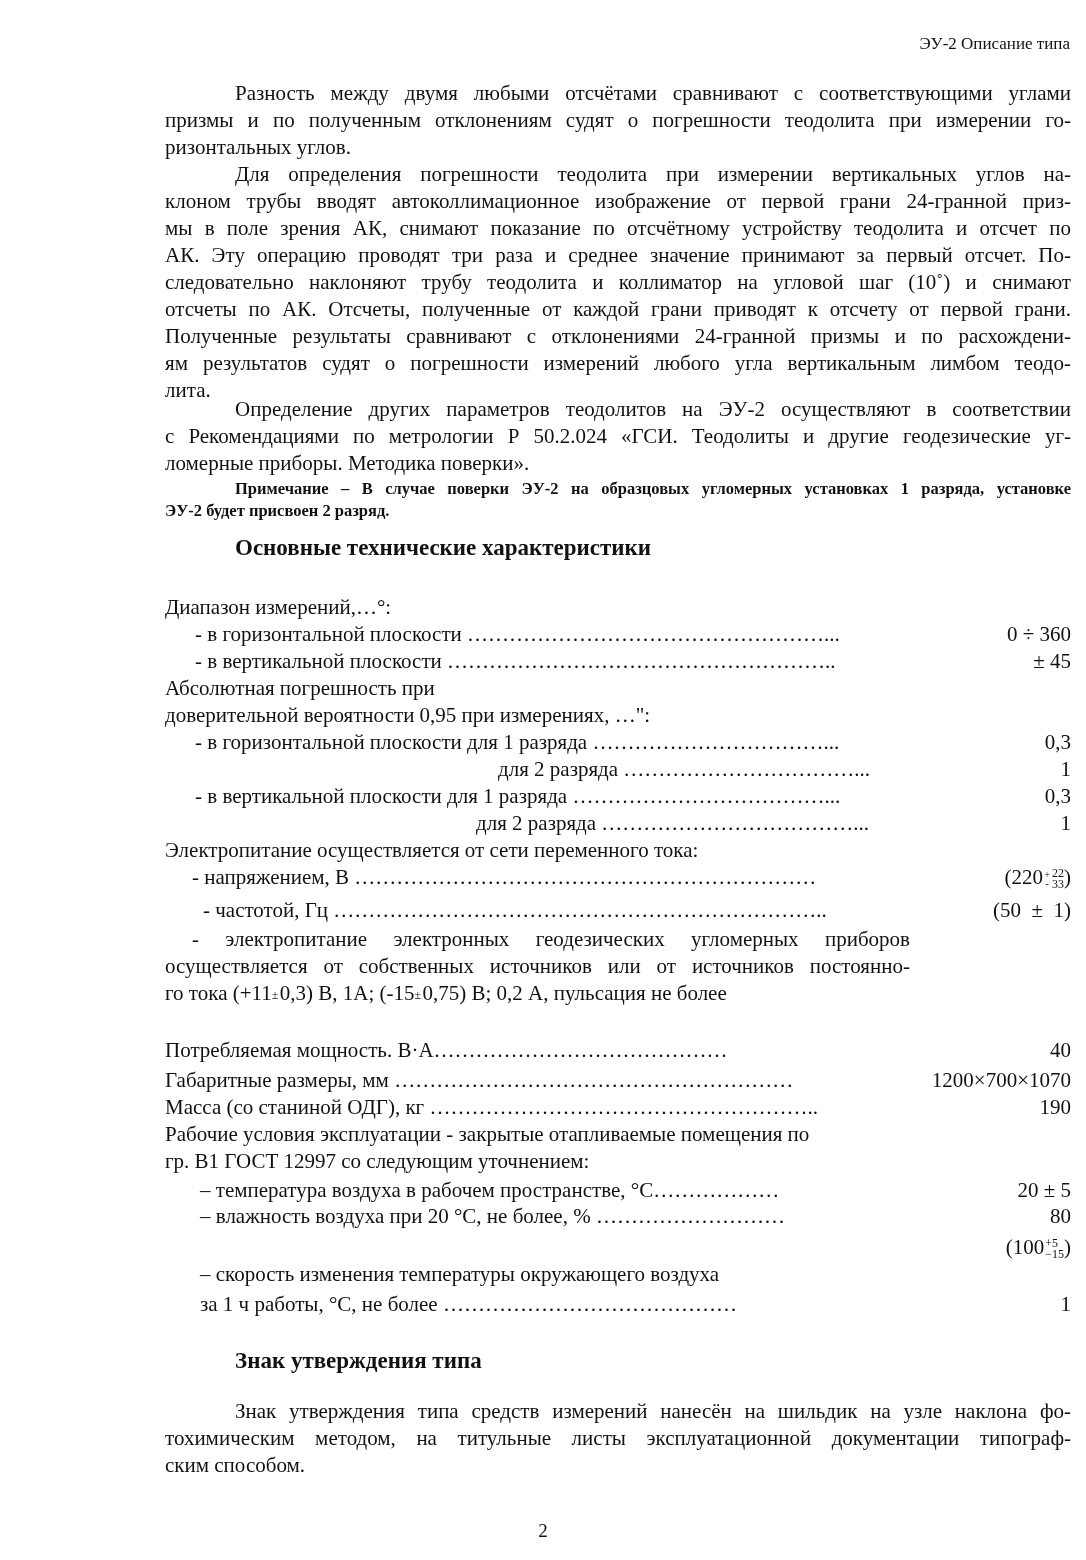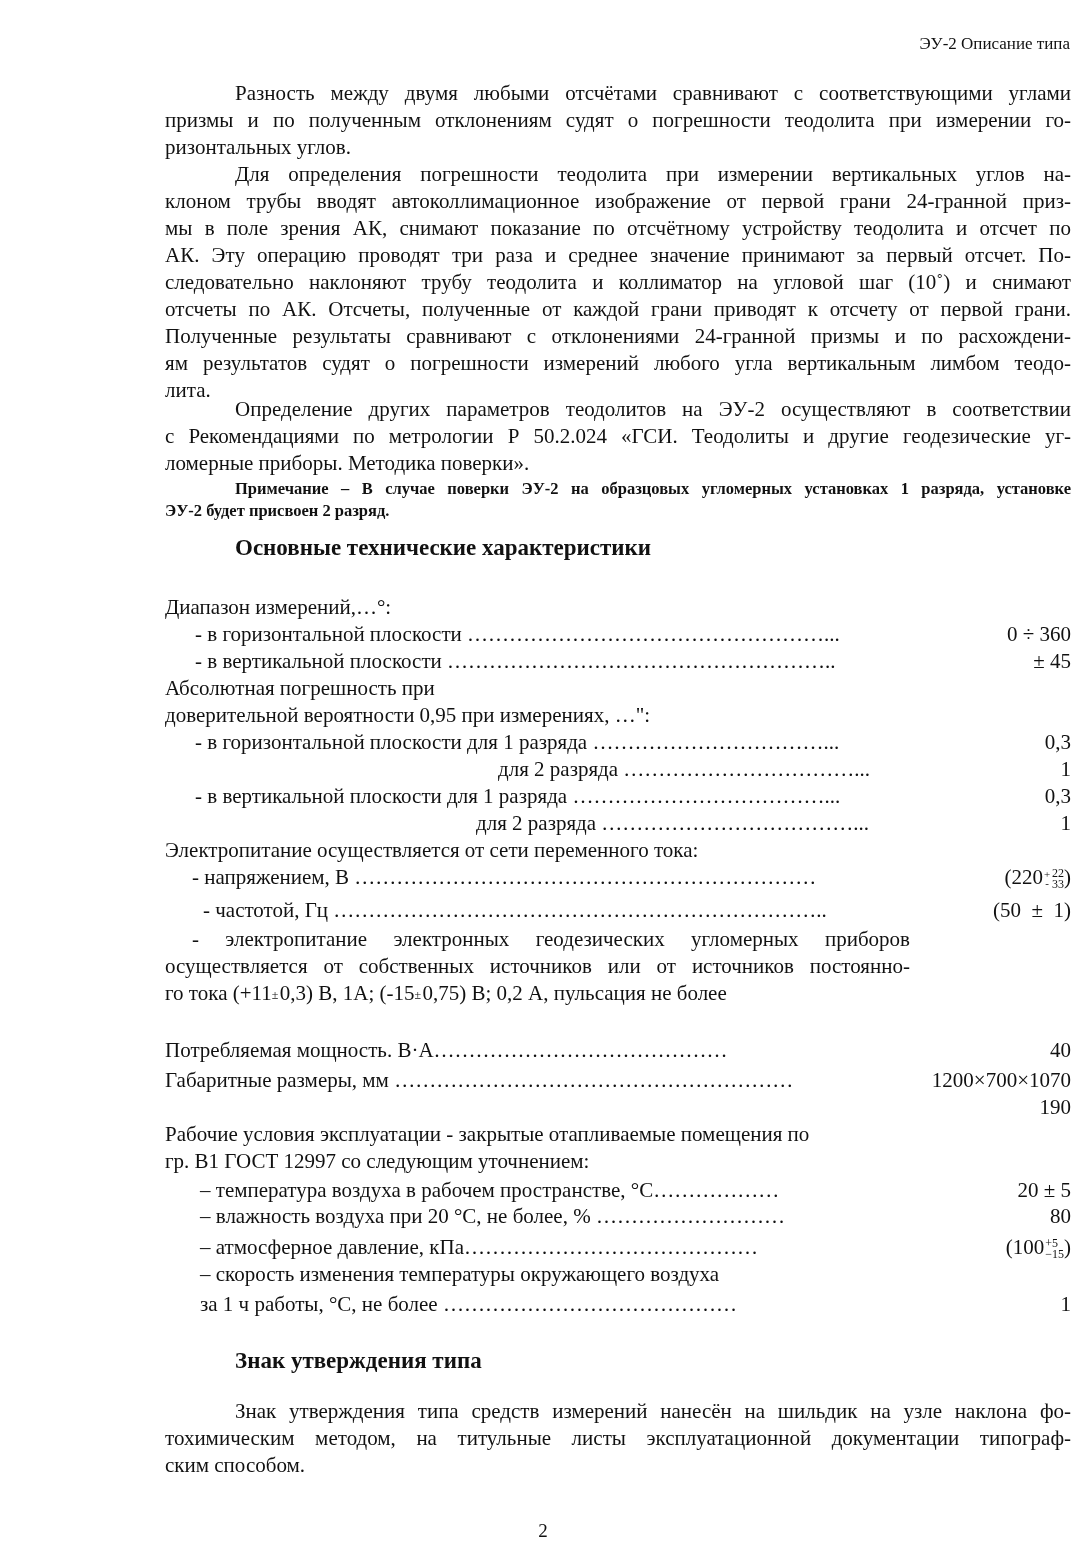--- a/index.html
+++ b/index.html
@@ -118,38 +118,38 @@
 
 <div class="spec-row" style="top:1038px;">
   <span class="lbl">Потребляемая мощность. В·А……………………………………</span>
   <span class="val">40</span>
 </div>
 <div class="spec-row" style="top:1068px;">
   <span class="lbl">Габаритные размеры, мм …………………………………………………</span>
   <span class="val">1200×700×1070</span>
 </div>
 <div class="spec-row" style="top:1095px;">
+  <span class="lbl">Масса (со станиной ОДГ), кг ………………………………………………..</span>
   <span class="val">190</span>
 </div>
 <div class="spec-row" style="top:1122px;">
   <span class="lbl">Рабочие  условия  эксплуатации - закрытые отапливаемые помещения по</span>
 </div>
 <div class="spec-row" style="top:1149px;">
   <span class="lbl">гр. В1  ГОСТ 12997 со следующим уточнением:</span>
 </div>
 <div class="spec-row" style="top:1178px;">
   <span class="lbl" style="left:35px;">–   температура воздуха в рабочем пространстве, °С………………</span>
   <span class="val">20 ± 5</span>
 </div>
 <div class="spec-row" style="top:1204px;">
   <span class="lbl" style="left:35px;">–   влажность воздуха при 20 °С, не более, % ………………………</span>
   <span class="val">80</span>
 </div>
 <div class="spec-row" style="top:1235px;">
-  <span class="lbl" style="left:35px;">–   атмосферное давление, кПа……………………………………</span>
   <span class="val">
     <span>(100</span><span class="sup-sub"><span>+5</span><span>−15</span></span><span>)</span>
   </span>
 </div>
 <div class="spec-row" style="top:1262px;">
   <span class="lbl" style="left:35px;">–   скорость изменения температуры окружающего воздуха</span>
 </div>
 <div class="spec-row" style="top:1292px;">
   <span class="lbl" style="left:35px;">за 1 ч работы, °С,  не более ……………………………………</span>
   <span class="val">1</span>

